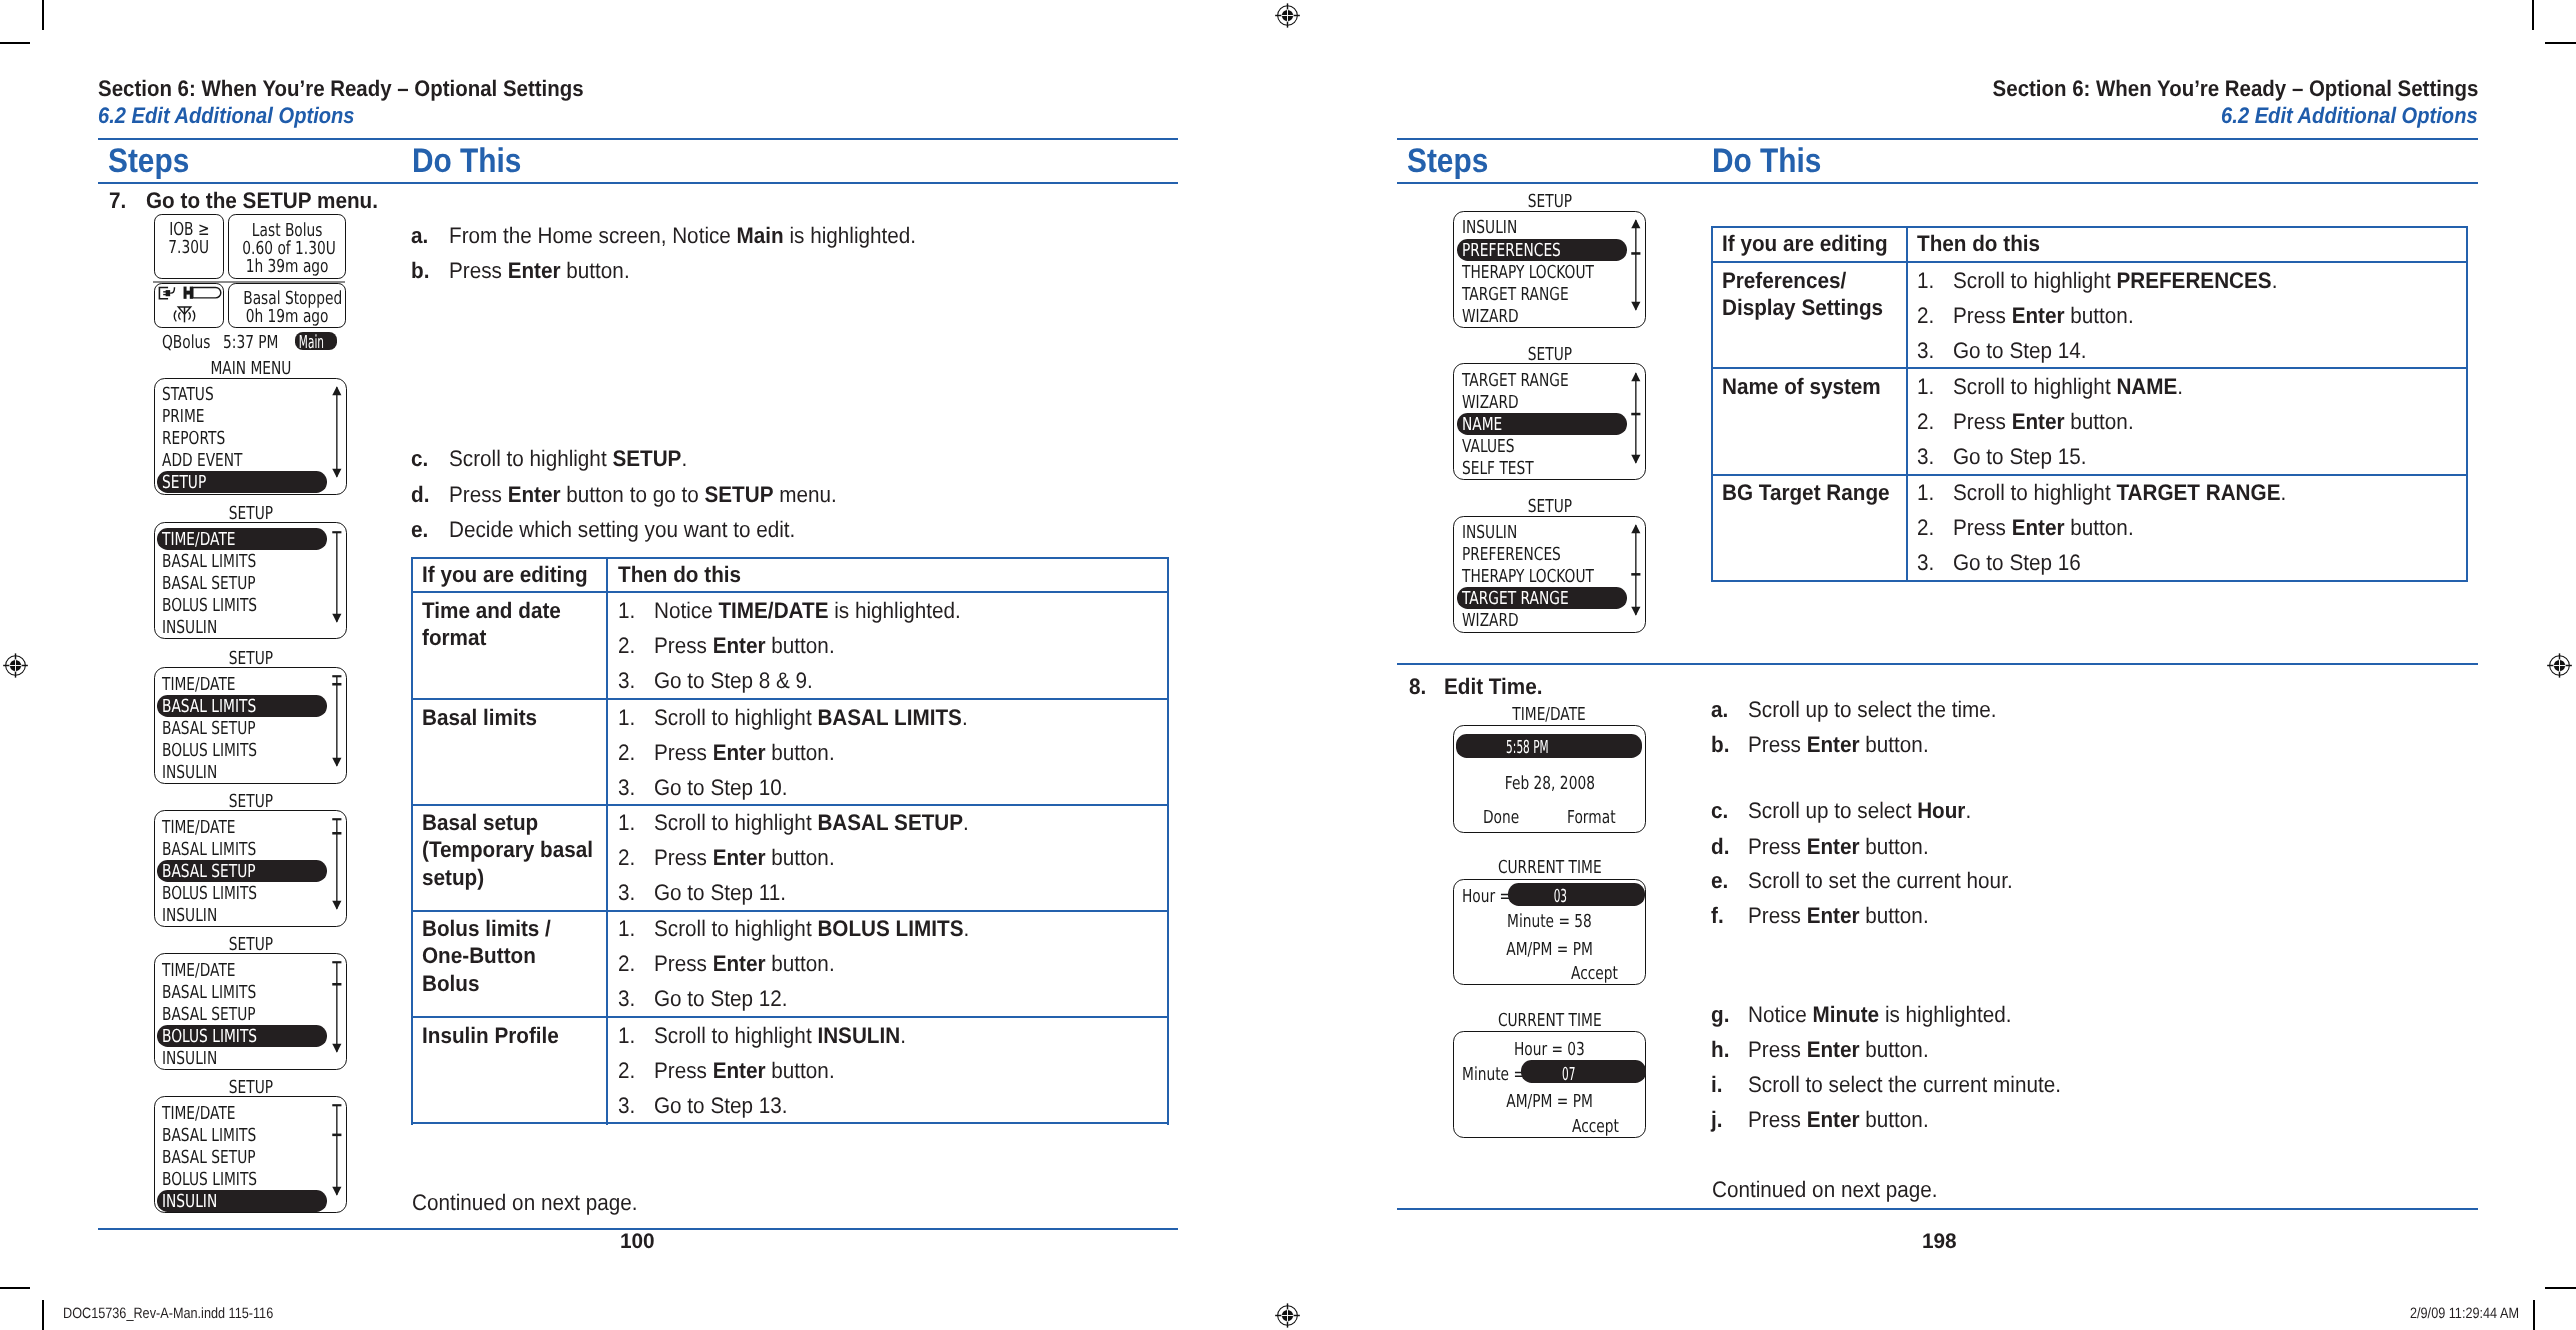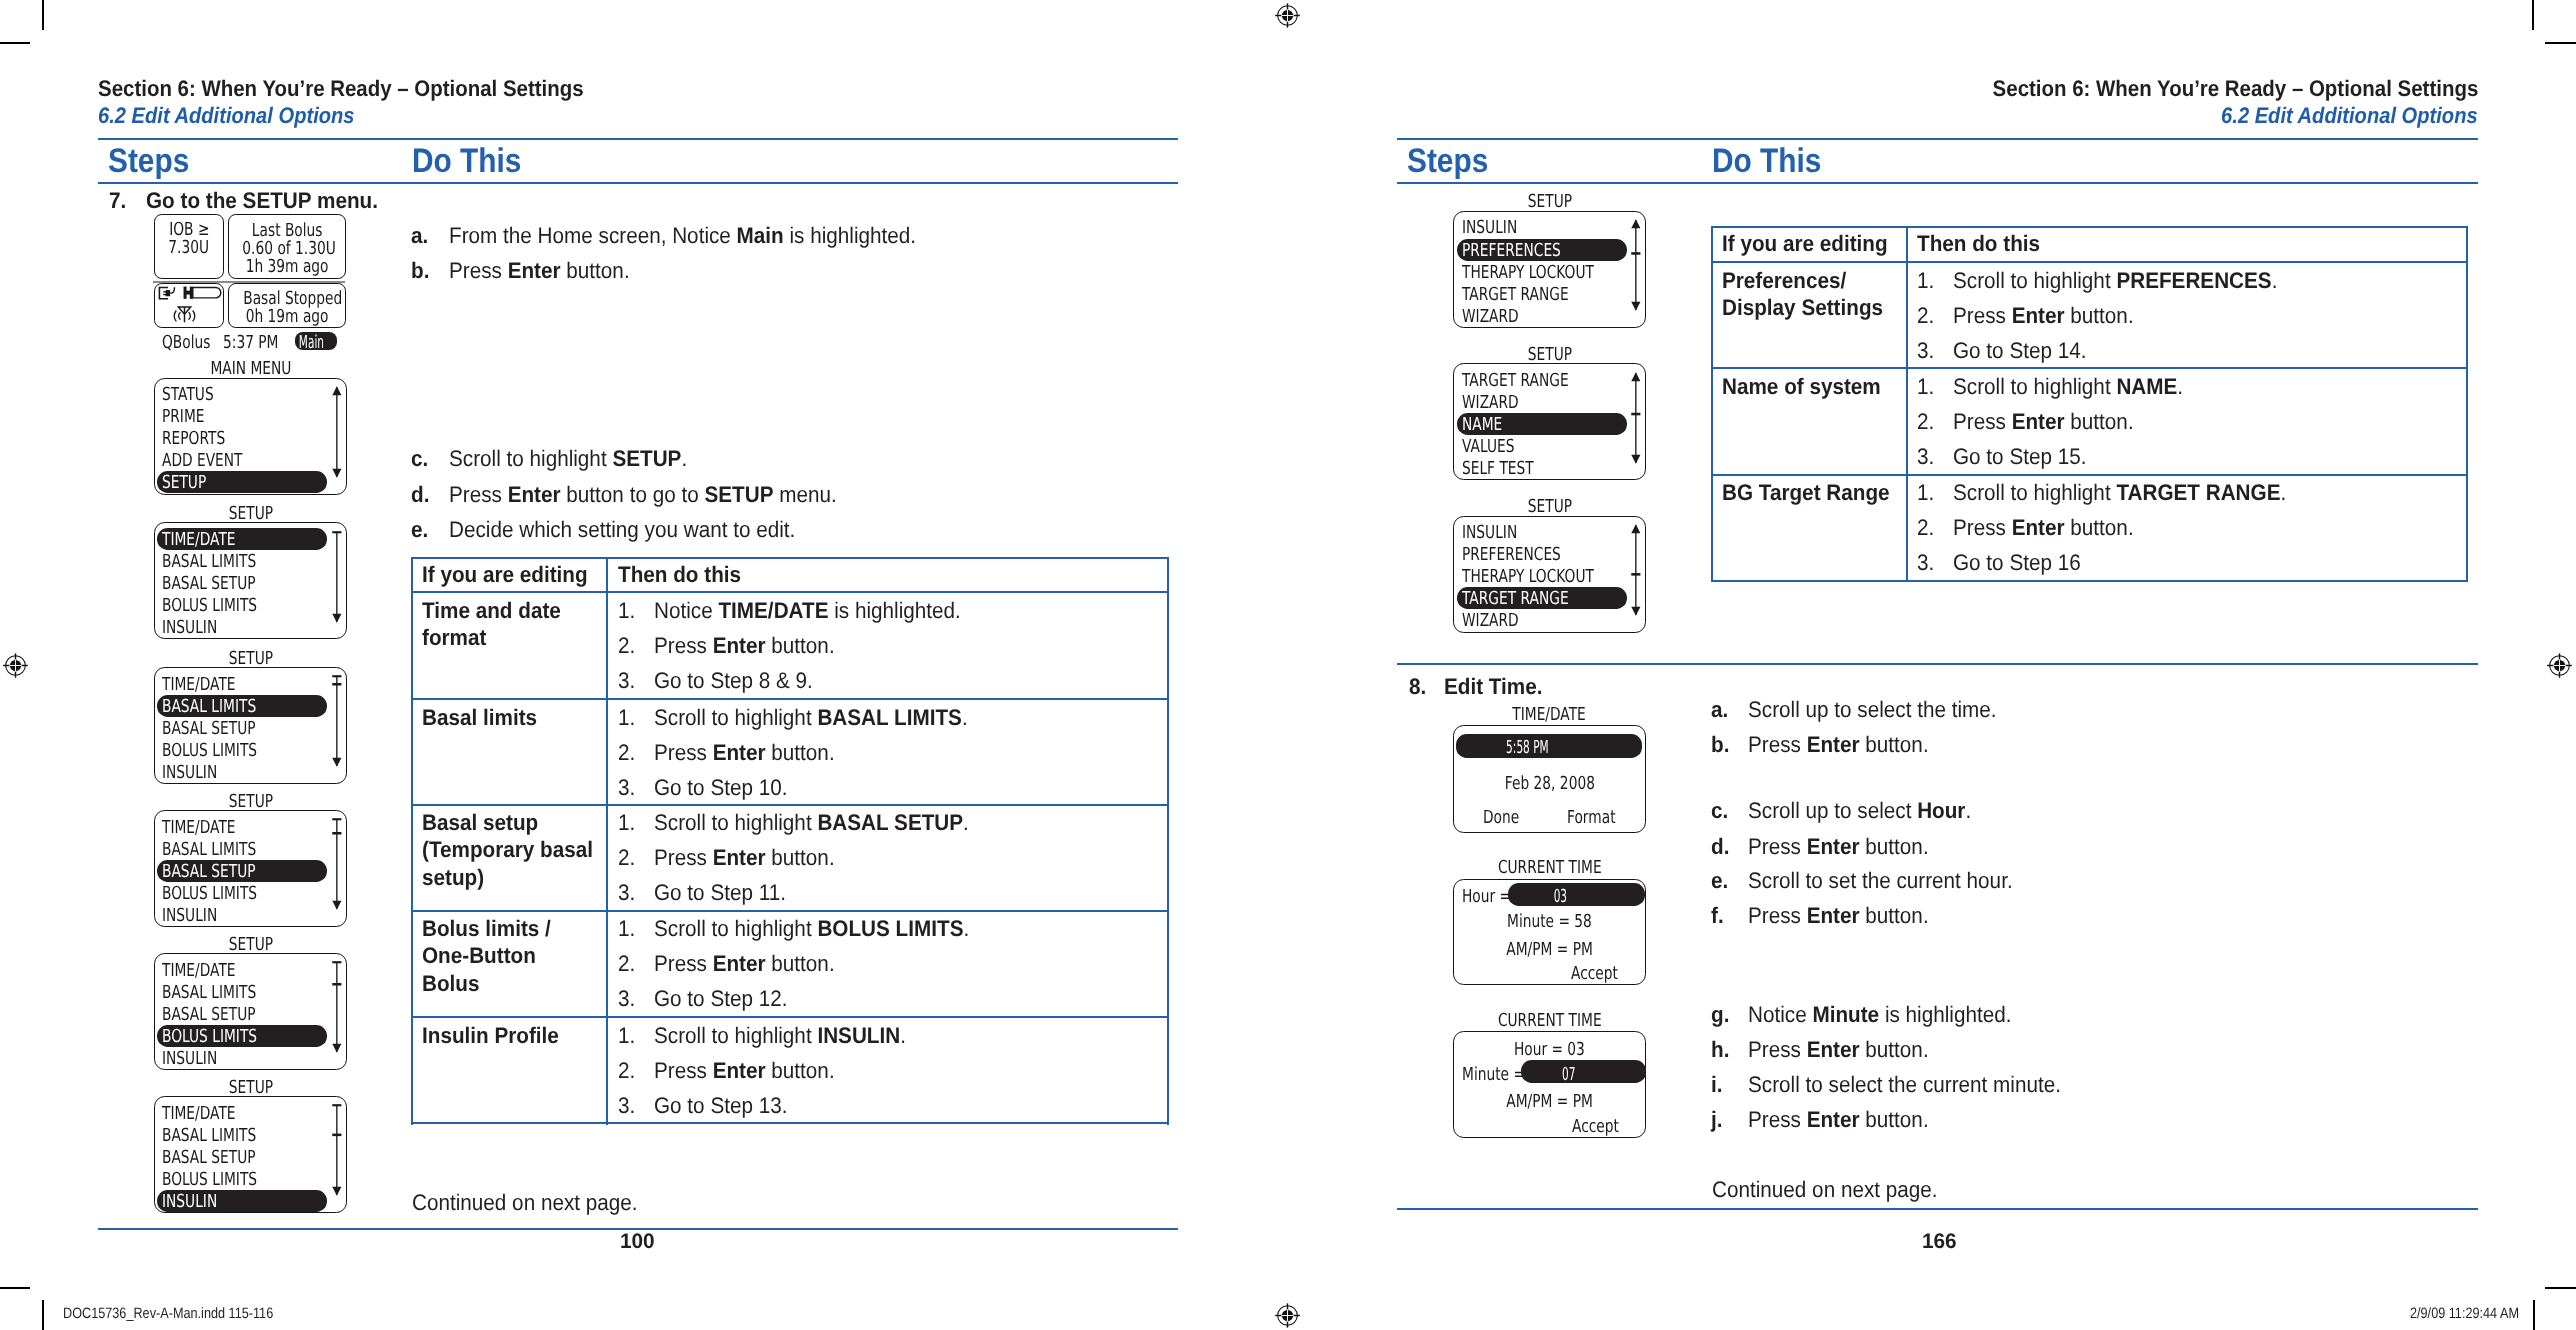--- a/index.html
+++ b/index.html
@@ -436,15 +436,15 @@
 <div class="tx bd" style="left:1711px;top:1002px;font-weight:bold;">g.</div>
 <div class="tx bd" style="left:1748px;top:1002px;">Notice <b>Minute</b> is highlighted.</div>
 <div class="tx bd" style="left:1711px;top:1037px;font-weight:bold;">h.</div>
 <div class="tx bd" style="left:1748px;top:1037px;">Press <b>Enter</b> button.</div>
 <div class="tx bd" style="left:1711px;top:1072px;font-weight:bold;">i.</div>
 <div class="tx bd" style="left:1748px;top:1072px;">Scroll to select the current minute.</div>
 <div class="tx bd" style="left:1711px;top:1107px;font-weight:bold;">j.</div>
 <div class="tx bd" style="left:1748px;top:1107px;">Press <b>Enter</b> button.</div>
 <div class="tx bd" style="left:1712px;top:1177px;">Continued on next page.</div>
 <div class="rule" style="left:1397px;top:1208px;width:1081px;height:1.7px;"></div>
-<div class="tx pageno" style="left:1922px;top:1230px;">166</div>
+<div class="tx pageno" style="left:1922px;top:1230px;">198</div>
 </div>
 
 
 </body></html>

